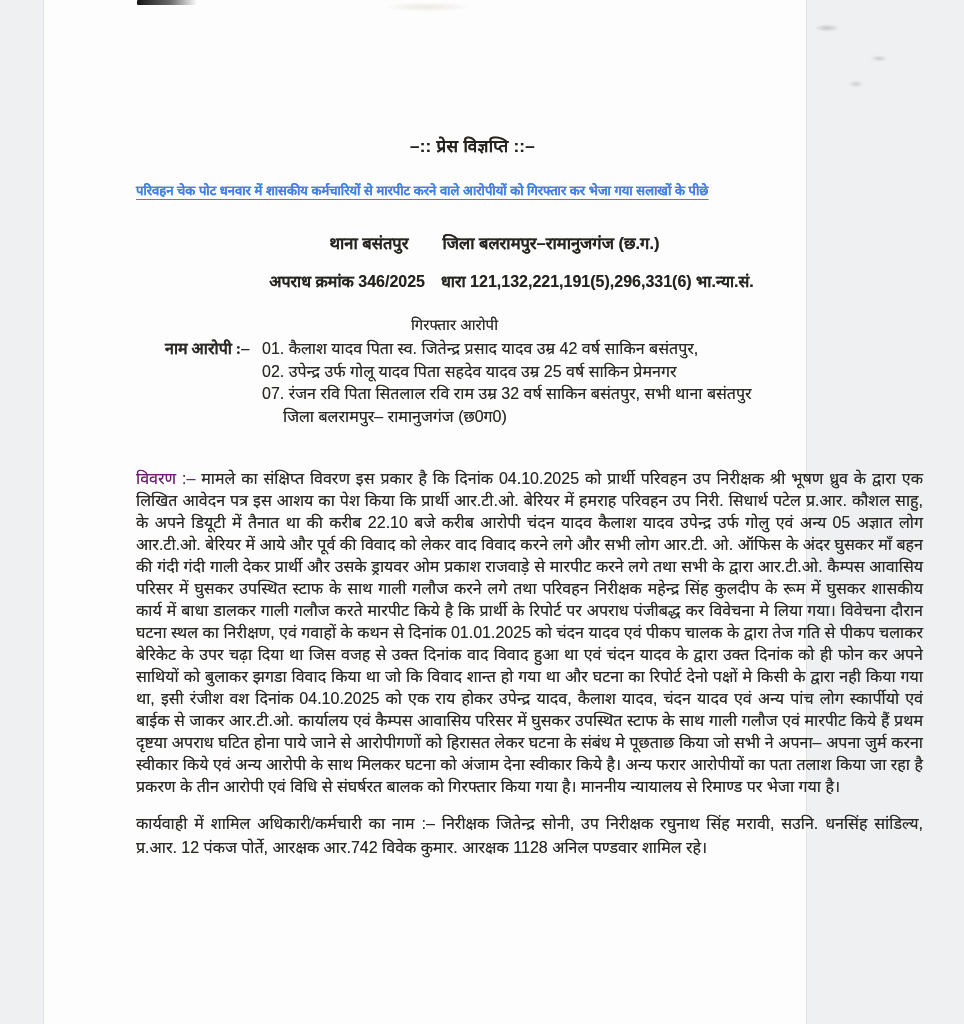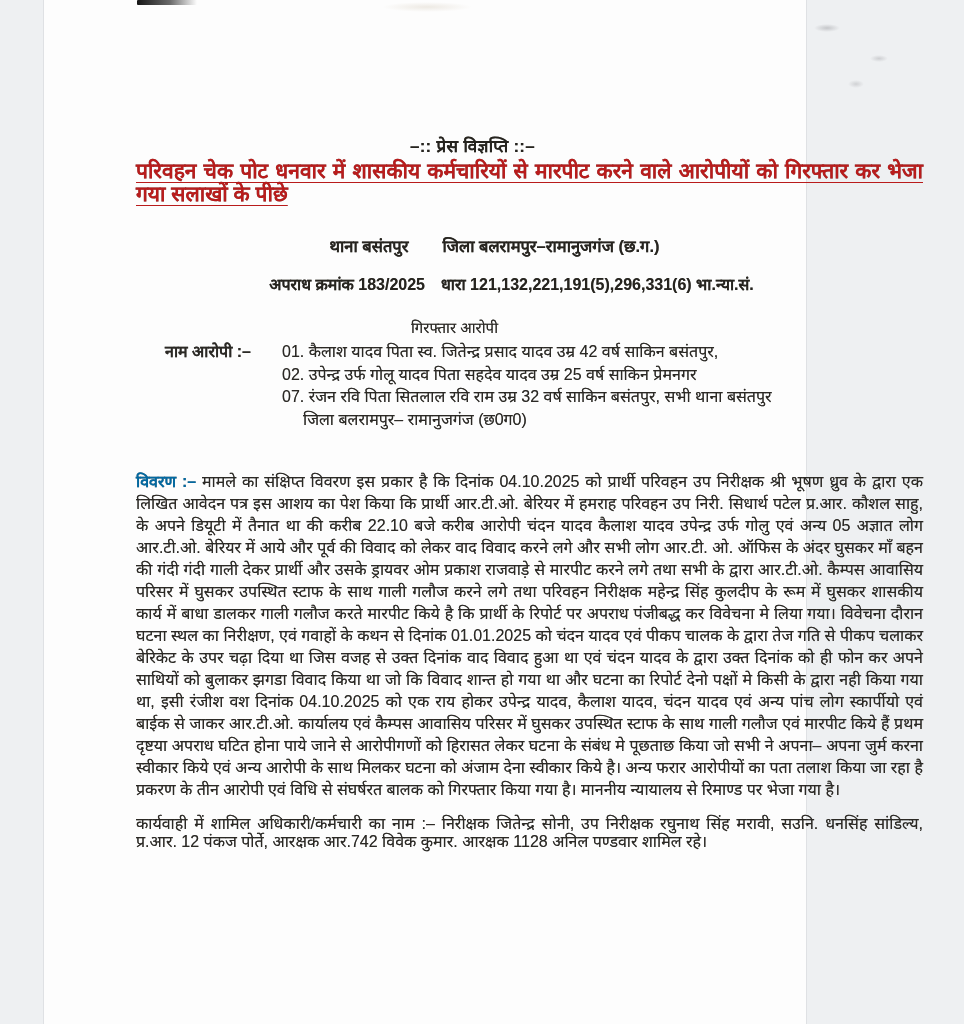--- a/index.html
+++ b/index.html
@@ -26,28 +26,28 @@
   }
   .press-title {
     margin-top:134px;
     text-align:center;
     padding-right:114px;
     font-size:17px; font-weight:700;
     color:#26241f;
     letter-spacing:0.3px;
   }
   .headline {
-    margin-top:2px;
-    font-size:21px; font-weight:700;
+    margin-top:22px;
+    font-size:13px; font-weight:700;
     line-height:23px;
     text-align:justify;
     text-decoration:underline;
     text-decoration-thickness:1.4px;
     text-underline-offset:4px;
-    color:#b91c1c;
+    color:#3b82f6;
   }
   .station-line {
     margin-top:29px;
     text-align:center;
     padding-right:70px;
     font-size:16.5px; font-weight:700;
     color:#26241f;
   }
   .station-line .gap { display:inline-block; width:34px; }
   .case-line {
@@ -70,37 +70,38 @@
     font-size:16px;
     line-height:22.5px;
     color:#2b2925;
   }
   .accused-row { display:flex; }
   .accused-label {
     flex:0 0 97px;
     margin-left:29px;
     font-weight:600;
     white-space:nowrap;
+    font-family:Liberation Serif, serif;
   }
-  .accused-list { flex:1;margin-left:20px; }
+  .accused-list { flex:1; }
   .accused-item { font-weight:500; }
   .accused-item.cont { padding-left:21px; }
   .details-para {
     margin-top:40px;
     font-size:16px;
     line-height:22px;
     text-align:justify;
     font-weight:500;
     color:#2b2925;
   }
-  .details-label { font-weight:700; color:#0369a1; }
+  .details-label { font-weight:400; color:#701a75; }
   .officers-para {
     margin-top:14px;
     font-size:16px;
-    line-height:18px;
+    line-height:24px;
     text-align:justify;
     font-weight:500;
     color:#2b2925;
   }
   
   .artifact { position:absolute; pointer-events:none; }
   .streak-top {
     left:93px; top:0; width:60px; height:5px;
     background:linear-gradient(to right,#161616,#6a6a6a 55%,rgba(120,120,120,0));
     border-radius:1px;
@@ -128,21 +129,21 @@
 
     <div class="press-title">–:: प्रेस विज्ञप्ति ::–</div>
 
     <div class="headline">परिवहन चेक पोट धनवार में शासकीय कर्मचारियों से मारपीट करने वाले आरोपीयों को गिरफ्तार कर भेजा गया सलाखों के पीछे</div>
 
     <div class="station-line">
       <span>थाना बसंतपुर</span><span class="gap"></span><span>जिला बलरामपुर–रामानुजगंज (छ.ग.)</span>
     </div>
 
     <div class="case-line">
-      <span>अपराध क्रमांक 183/2025</span><span class="gap"></span><span>धारा 121,132,221,191(5),296,331(6) भा.न्या.सं.</span>
+      <span>अपराध क्रमांक 346/2025</span><span class="gap"></span><span>धारा 121,132,221,191(5),296,331(6) भा.न्या.सं.</span>
     </div>
 
     <div class="arrested-heading">गिरफ्तार आरोपी</div>
 
     <div class="accused-block">
       <div class="accused-row">
         <div class="accused-label">नाम आरोपी :–</div>
         <div class="accused-list">
           <div class="accused-item">01. कैलाश यादव पिता स्व. जितेन्द्र प्रसाद यादव उम्र 42 वर्ष साकिन बसंतपुर,</div>
           <div class="accused-item">02. उपेन्द्र उर्फ गोलू यादव पिता सहदेव यादव उम्र 25 वर्ष साकिन प्रेमनगर</div>

